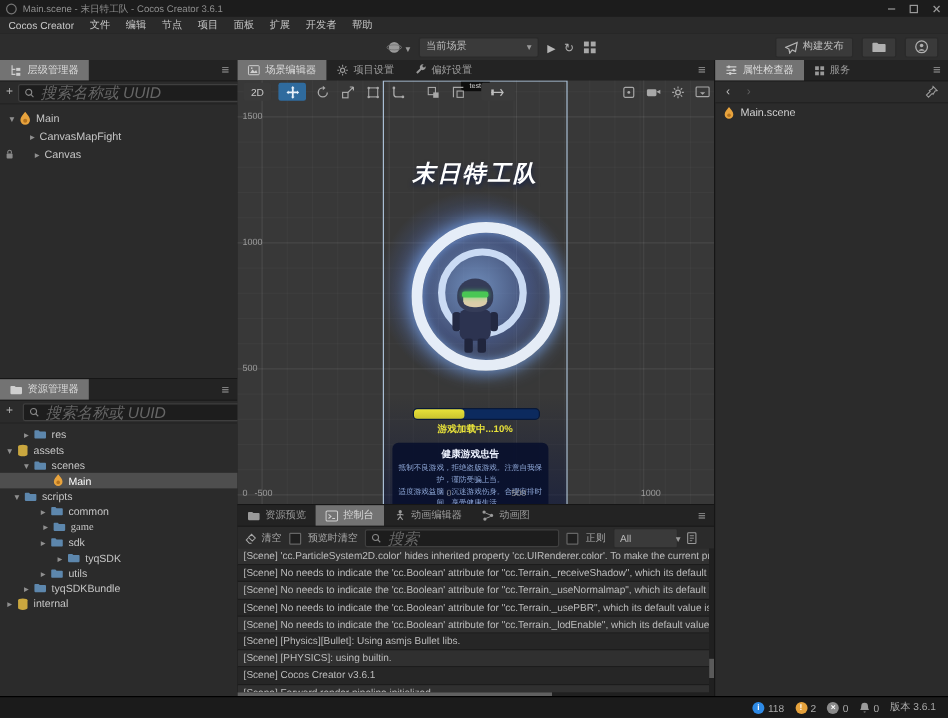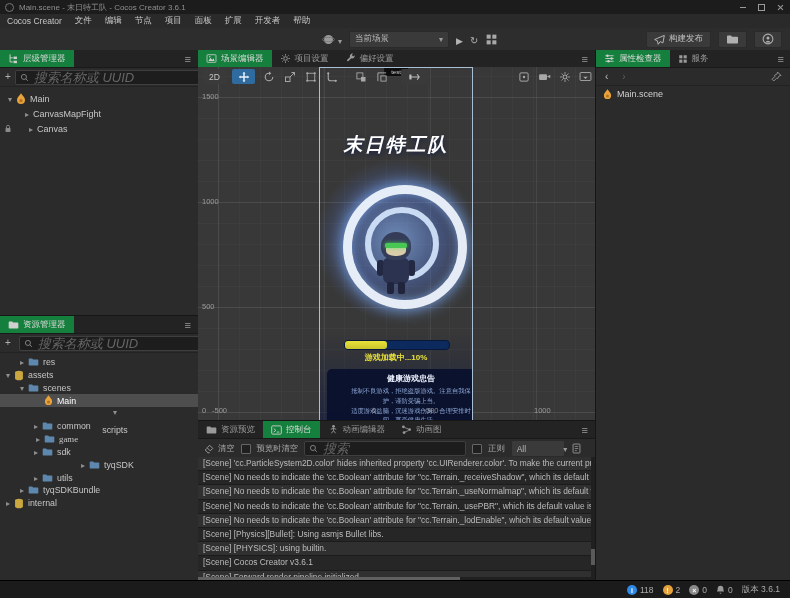--- a/index.html
+++ b/index.html
@@ -21,21 +21,21 @@
   .toolbar{left:0;top:28px;width:790px;height:22px;background:#2d2d2d;border-bottom:1px solid #171717;}
   .tb-left{position:absolute;left:9px;top:0;height:22px;display:flex;align-items:center;font-size:15px;color:#b4b4b4;margin-top:36px;}
   .tb-center{position:absolute;left:322px;top:0;height:22px;display:flex;align-items:center;gap:7px;}
   .tb-right{position:absolute;right:8px;top:0;height:22px;display:flex;align-items:center;gap:7px;}
   .chip{display:flex;align-items:center;gap:4px;background:#3a3a3a;border:1px solid #2a2a2a;border-radius:2px;height:15px;padding:0 7px;font-size:8.5px;color:#c0c0c0;}
   .caret-d::after{content:"▾";color:#9a9a9a;font-size:8px;}
   .sel{display:flex;align-items:center;justify-content:space-between;background:#3a3a3a;border:1px solid #2a2a2a;border-radius:2px;height:15px;padding:0 5px;font-size:8.5px;color:#b8b8b8;}
   
   .tabstrip{display:flex;align-items:stretch;height:17px;background:#232323;border-bottom:1px solid #191919;}
   .tab{display:flex;align-items:center;gap:4px;padding:0 8px;font-size:8.5px;color:#9a9a9a;white-space:nowrap;}
-  .tab.active{background:#15803d;color:#dadada;}
+  .tab.active{background:#737373;color:#dadada;}
   .burger{margin-left:auto;align-self:center;padding:0 7px;color:#9a9a9a;font-size:11px;}
   .burger::before{content:"≡";}
   .srow{height:18px;display:flex;align-items:center;gap:4px;padding:0 5px;background:#2b2b2b;border-bottom:1px solid #232323;}
   .sbox{flex:1;display:flex;align-items:center;gap:3px;background:#1d1d1d;border:1px solid #3f3f3f;border-radius:2px;height:13px;padding:0 4px;}
   .sbox input{flex:1;background:transparent;border:0;outline:0;color:#bbb;font-size:13px;font-style:italic;min-width:10px;}
   .sbox input::placeholder{color:#666;}
   .mini{color:#b0b0b0;font-size:10px;line-height:1;}
   
   .hier{left:0;top:50px;width:198px;height:265px;background:#2b2b2b;border-right:1px solid #161616;}
   .assets{left:0;top:315px;width:198px;height:265px;background:#2b2b2b;border-right:1px solid #161616;border-top:1px solid #161616;}
@@ -74,21 +74,21 @@
   .hood{position:absolute;left:6px;top:0;width:30px;height:28px;background:#353c58;border-radius:50% 50% 42% 42%;}
   .face{position:absolute;left:11px;top:13px;width:20px;height:11px;background:#dccdaa;border-radius:30% 30% 45% 45%;}
   .goggle{position:absolute;left:10px;top:11px;width:22px;height:5px;background:#49c754;border-radius:2px;box-shadow:0 0 4px rgba(80,230,100,.8);}
   .cloak{position:absolute;left:8px;top:26px;width:26px;height:26px;background:#2c3350;border-radius:5px 5px 7px 7px;}
   .arm{position:absolute;top:28px;width:7px;height:16px;background:#232942;border-radius:3px;}
   .legL{position:absolute;left:12px;top:50px;width:7px;height:12px;background:#20253c;border-radius:2px;}
   .legR{position:absolute;left:23px;top:50px;width:7px;height:12px;background:#20253c;border-radius:2px;}
   .pbar{position:absolute;left:24px;top:272px;width:104px;height:8px;background:#0c2a5e;border:1px solid #081838;border-radius:4px;}
   .pfill{width:40%;height:100%;background:linear-gradient(180deg,#e8e23a,#c9c32e);border-radius:3px;}
   .ptext{position:absolute;left:0;top:284px;width:100%;text-align:center;color:#e8e23a;font-size:8px;font-weight:bold;}
-  .notice{position:absolute;left:7px;top:301px;width:130px;background:rgba(8,16,44,.9);border-radius:5px;padding:4px 19px 5px;}
+  .notice{position:absolute;left:7px;top:301px;width:130px;background:rgba(8,16,44,.9);border-radius:5px;padding:4px 0 5px;}
   .ntitle{text-align:center;color:#eef3ff;font-size:8px;font-weight:bold;margin-bottom:2px;}
   .nline{text-align:center;color:#8fa8d8;font-size:6.3px;line-height:1.55;}
   .skyline{position:absolute;left:0;bottom:0;width:100%;height:90px;background:linear-gradient(180deg,rgba(10,20,60,0),rgba(12,22,64,.55));}
   
   .consolewrap{left:198px;top:420px;width:397px;height:160px;background:#262626;border-top:1px solid #161616;}
   .crow-tools{height:19px;display:flex;align-items:center;gap:6px;padding:0 6px;background:#2b2b2b;border-bottom:1px solid #1d1d1d;}
   .cbx{width:8px;height:8px;border:1px solid #666;background:#1f1f1f;border-radius:1px;}
   .lbl{font-size:8.3px;color:#a8a8a8;white-space:nowrap;}
   .logs{position:absolute;left:0;top:36px;width:393px;bottom:4px;overflow:hidden;}
   .log{height:13.2px;line-height:13.2px;padding-left:5px;font-size:8.4px;color:#bcbcbc;white-space:nowrap;overflow:hidden;border-bottom:1px solid #1c1c1c;}
@@ -294,21 +294,21 @@
         </svg>
       <span>scenes</span>
     </div>
     <div class="arow selected" style="padding-left:44px;">
       <svg width="9" height="11" viewBox="0 0 12 14">
           <path d="M6 0c2.4 3.4 4.8 5.2 4.8 8.2a4.8 4.8 0 1 1-9.6 0C1.2 5.2 3.6 3.4 6 0z" fill="#e8a33d"></path>
           <circle cx="6" cy="9" r="2" fill="#b5731e"></circle>
         </svg>
       <span>Main</span>
     </div>
-    <div class="arow" style="padding-left:32px;flex-direction:column;">
+    <div class="arow" style="padding-left:12px;">
       <span class="cd"></span>
       <svg width="11" height="10" viewBox="0 0 16 14">
           <path d="M1 3a1 1 0 0 1 1-1h4l1.5 1.5H14a1 1 0 0 1 1 1V11a1 1 0 0 1-1 1H2a1 1 0 0 1-1-1z" fill="#5d87ad"></path>
         </svg>
       <span>scripts</span>
     </div>
     <div class="arow" style="padding-left:34px;">
       <span class="cr"></span>
       <svg width="11" height="10" viewBox="0 0 16 14">
           <path d="M1 3a1 1 0 0 1 1-1h4l1.5 1.5H14a1 1 0 0 1 1 1V11a1 1 0 0 1-1 1H2a1 1 0 0 1-1-1z" fill="#5d87ad"></path>
@@ -322,21 +322,21 @@
         </svg>
       <span>game</span>
     </div>
     <div class="arow" style="padding-left:34px;">
       <span class="cr"></span>
       <svg width="11" height="10" viewBox="0 0 16 14">
           <path d="M1 3a1 1 0 0 1 1-1h4l1.5 1.5H14a1 1 0 0 1 1 1V11a1 1 0 0 1-1 1H2a1 1 0 0 1-1-1z" fill="#5d87ad"></path>
         </svg>
       <span>sdk</span>
     </div>
-    <div class="arow" style="padding-left:48px;margin-left:33px;">
+    <div class="arow" style="padding-left:48px;">
       <span class="cr"></span>
       <svg width="11" height="10" viewBox="0 0 16 14">
           <path d="M1 3a1 1 0 0 1 1-1h4l1.5 1.5H14a1 1 0 0 1 1 1V11a1 1 0 0 1-1 1H2a1 1 0 0 1-1-1z" fill="#5d87ad"></path>
         </svg>
       <span>tyqSDK</span>
     </div>
     <div class="arow" style="padding-left:34px;">
       <span class="cr"></span>
       <svg width="11" height="10" viewBox="0 0 16 14">
           <path d="M1 3a1 1 0 0 1 1-1h4l1.5 1.5H14a1 1 0 0 1 1 1V11a1 1 0 0 1-1 1H2a1 1 0 0 1-1-1z" fill="#5d87ad"></path>

